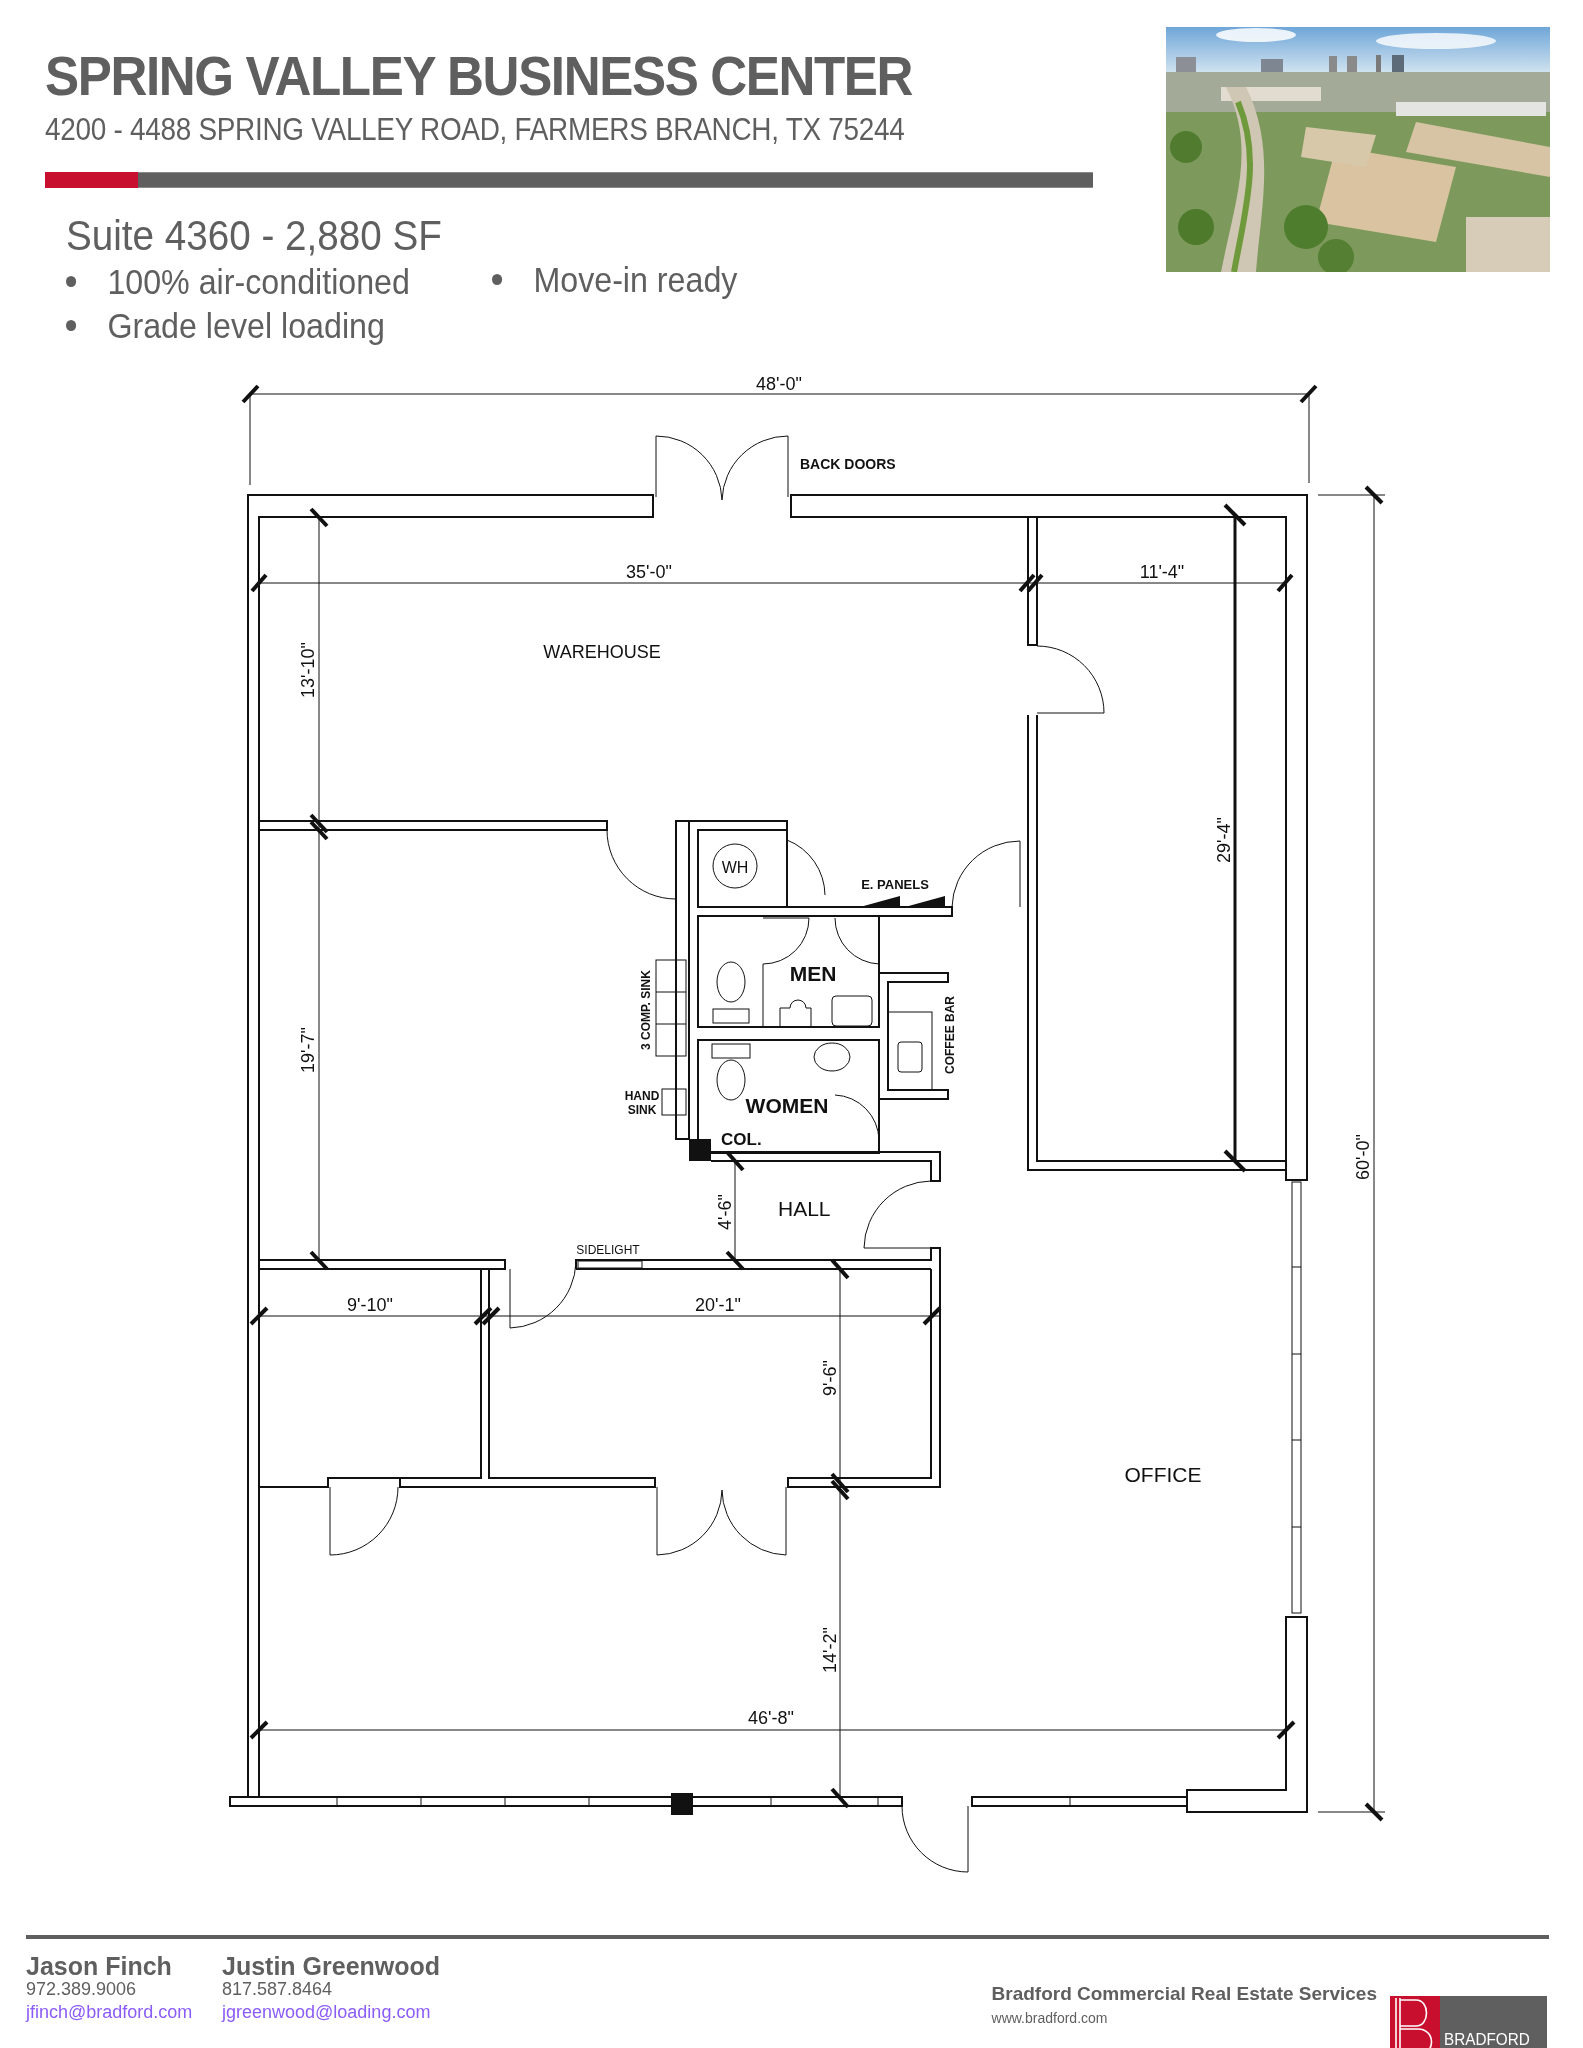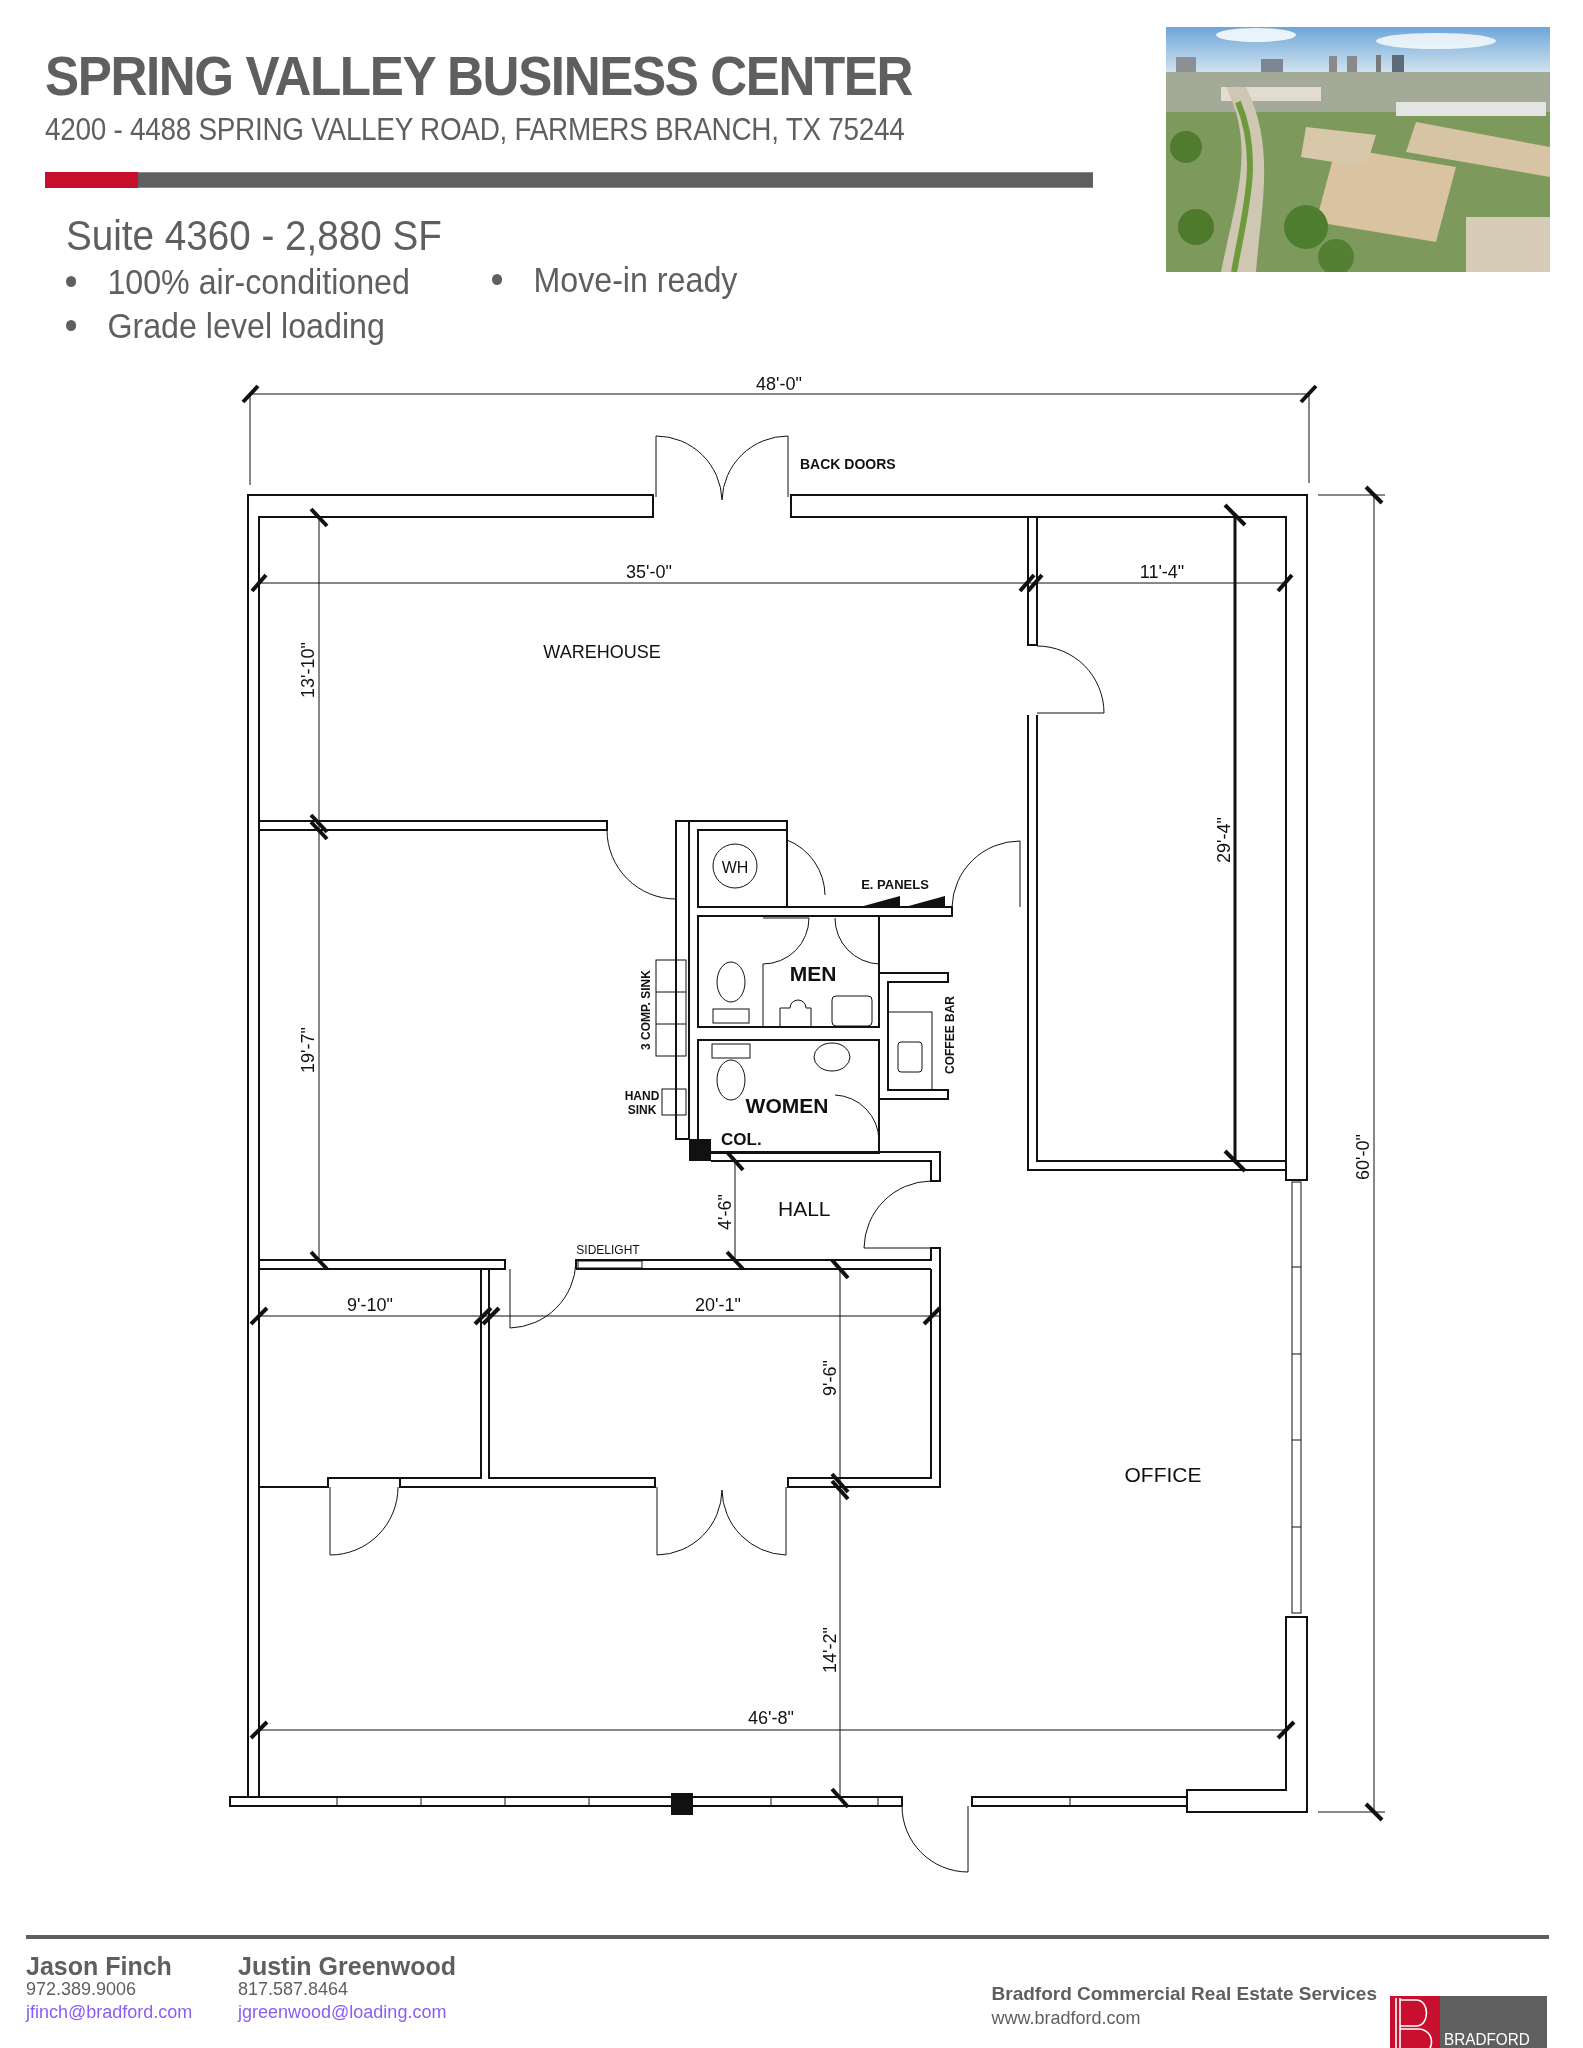--- a/index.html
+++ b/index.html
@@ -13,21 +13,21 @@
   .bullet { position:absolute; white-space:nowrap; transform:scaleX(0.92); transform-origin:left top; }
   .bullet .dot { display:inline-block; width:11px; height:11px; border-radius:50%; background:#5f5f5f; margin-right:34px; vertical-align:middle; position:relative; top:-3px; }
   .photo { position:absolute; left:1166px; top:27px; width:384px; height:245px; overflow:hidden; }
   .plan { position:absolute; left:0; top:0; }
   .footer-rule { position:absolute; left:26px; top:1935px; width:1523px; height:4px; background:#5f5f5f; }
   .contact { position:absolute; top:1955px; font-size:18px; line-height:23px; color:#5f5f5f; }
   .contact .name { font-weight:bold; font-size:25px; }
   .contact .email { color:#8b5cf6; }
   .company { position:absolute; right:206px; top:1982px; text-align:left; font-size:19px; line-height:24px; }
   .company .cname { font-weight:bold; color:#5f5f5f; }
-  .company .url { color:#5f5f5f; font-size:18px; }
+  .company .url { color:#5f5f5f; font-size:14px; }
   .logo { position:absolute; left:1390px; top:1996px; width:124px; height:63px;text-align:center; }
   .logo .redpart { position:absolute; left:0; top:0; width:50px; height:63px; background:#c8102e; }
   .logo .graypart { position:absolute; left:50px; top:0; width:107px; height:63px; background:#5f5f5f; }
   .logo .word { position:absolute; left:54px; top:34px; color:#ffffff; font-size:17px; transform:scaleX(0.9); transform-origin:left top; }
   svg text { font-family:"Liberation Sans", sans-serif; fill:#111; }
 </style>
 </head>
 <body>
 
 <div class="title">SPRING VALLEY BUSINESS CENTER</div>
@@ -246,21 +246,21 @@
   <text x="771" y="1724" font-size="18" text-anchor="middle">46'-8"</text>
   <text x="0" y="0" font-size="18" text-anchor="middle" transform="translate(1369,1157) rotate(-90)">60'-0"</text>
 </svg>
 
 <div class="footer-rule"></div>
 <div class="contact" style="left:26px;">
   <div class="name">Jason Finch</div>
   <div>972.389.9006</div>
   <div class="email">jfinch@bradford.com</div>
 </div>
-<div class="contact" style="left:238px;">
+<div class="contact" style="left:222px;">
   <div class="name">Justin Greenwood</div>
   <div>817.587.8464</div>
   <div class="email">jgreenwood@loading.com</div>
 </div>
 <div class="company">
   <div class="cname">Bradford Commercial Real Estate Services</div>
   <div class="url">www.bradford.com</div>
 </div>
 <div class="logo">
   <div class="redpart">

